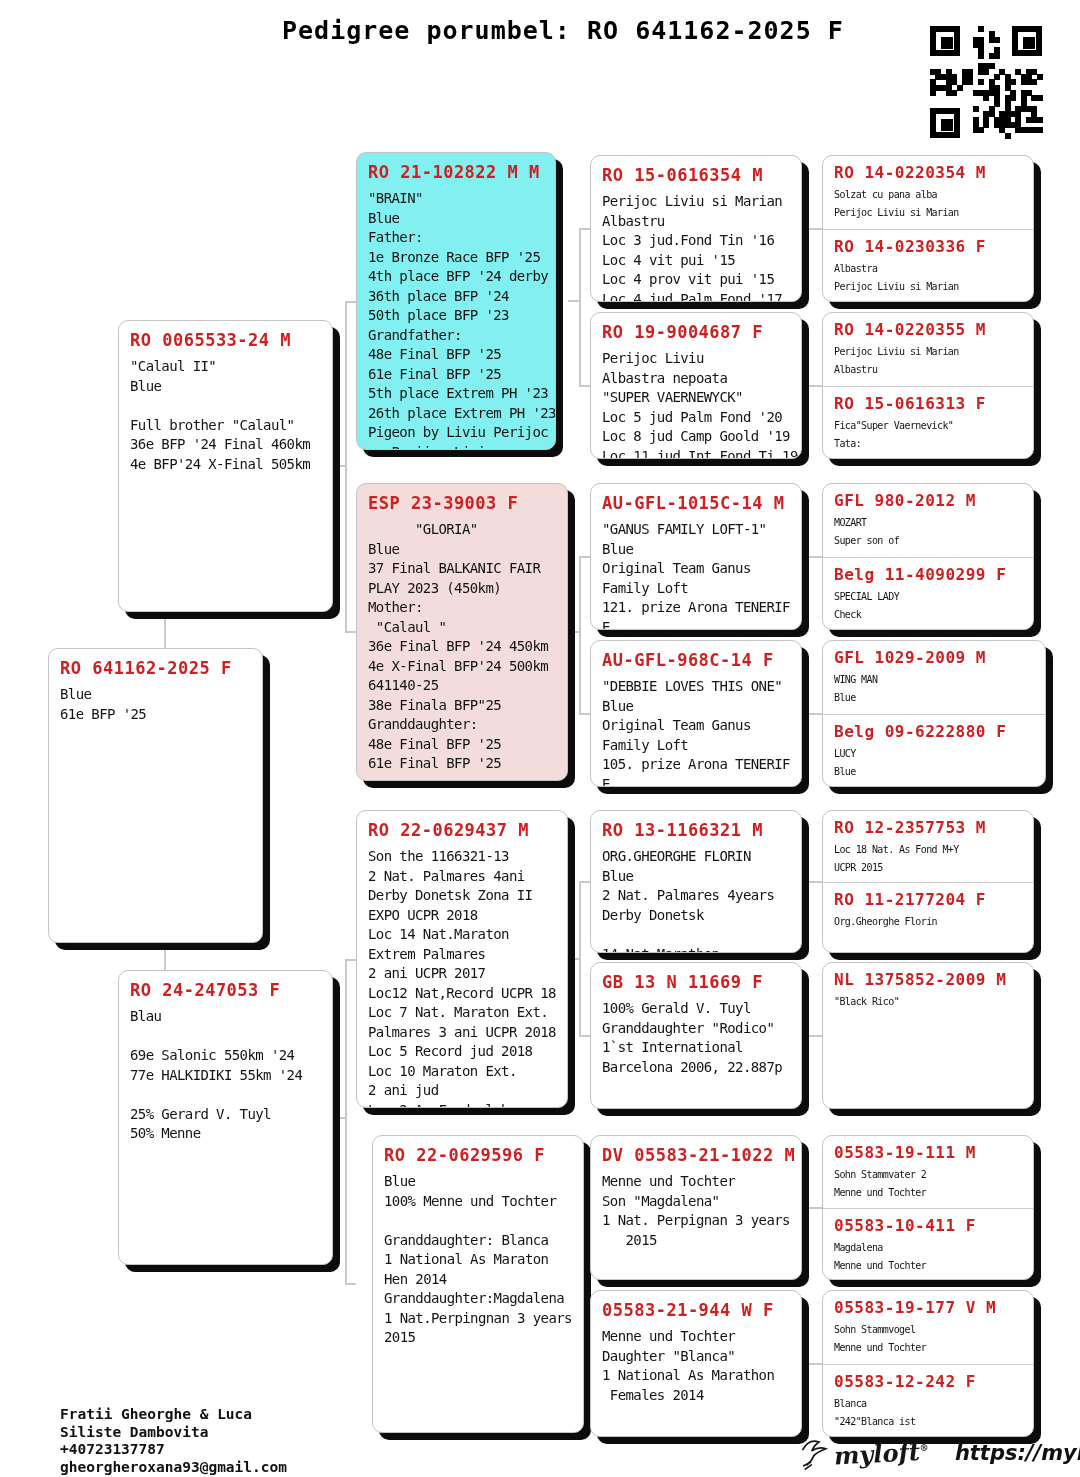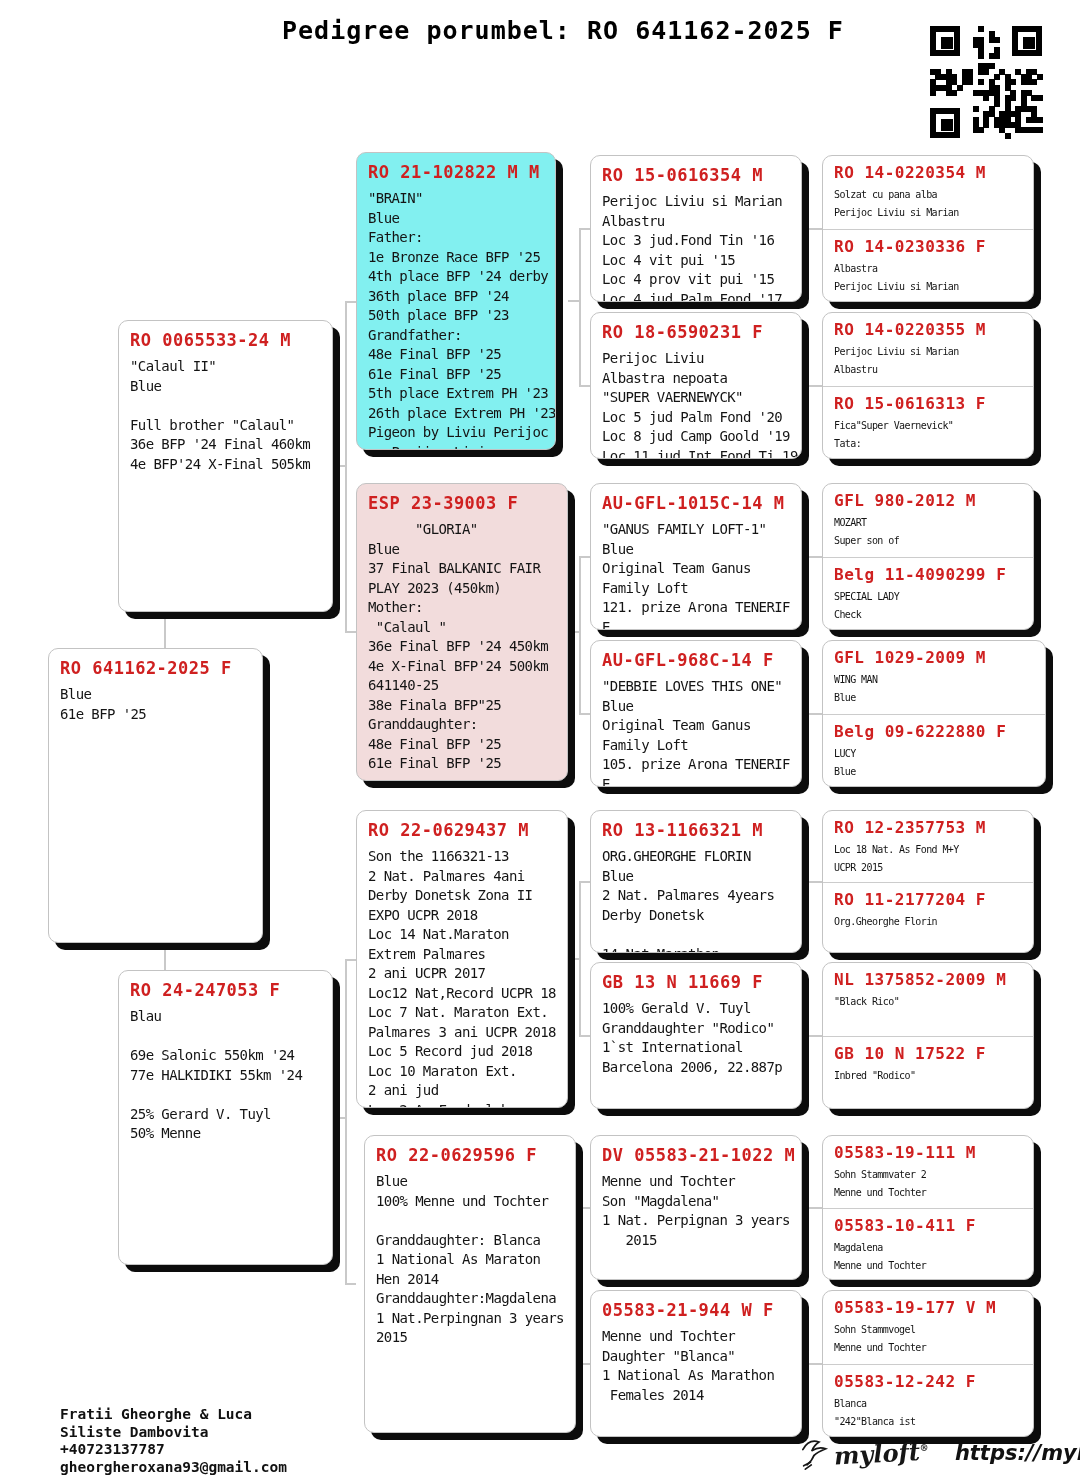--- a/index.html
+++ b/index.html
@@ -291,21 +291,21 @@
 Extrem Palmares
 2 ani UCPR 2017
 Loc12 Nat,Record UCPR 18
 Loc 7 Nat. Maraton Ext.
 Palmares 3 ani UCPR 2018
 Loc 5 Record jud 2018
 Loc 10 Maraton Ext.
 2 ani jud
 Loc 2 As Fond club</div>
 </div>
-<div class="box" style="left:364px;top:1135px;width:212px;height:298px">
+<div class="box" style="left:372px;top:1135px;width:212px;height:298px">
   <div class="ring">RO 22-0629596 F</div>
   <div class="body">Blue
 100% Menne und Tochter
 
 Granddaughter: Blanca
 1 National As Maraton
 Hen 2014
 Granddaughter:Magdalena
 1 Nat.Perpingnan 3 years
 2015</div>
@@ -314,21 +314,21 @@
 <div class="box" style="left:590px;top:155px;width:212px;height:147px">
   <div class="ring">RO 15-0616354 M</div>
   <div class="body">Perijoc Liviu si Marian
 Albastru
 Loc 3 jud.Fond Tin '16
 Loc 4 vit pui '15
 Loc 4 prov vit pui '15
 Loc 4 jud Palm Fond '17</div>
 </div>
 <div class="box" style="left:590px;top:312px;width:212px;height:147px">
-  <div class="ring">RO 18-6590231 F</div>
+  <div class="ring">RO 19-9004687 F</div>
   <div class="body">Perijoc Liviu
 Albastra nepoata
 "SUPER VAERNEWYCK"
 Loc 5 jud Palm Fond '20
 Loc 8 jud Camp Goold '19
 Loc 11 jud Int Fond Ti 19</div>
 </div>
 <div class="box" style="left:590px;top:483px;width:212px;height:147px">
   <div class="ring">AU-GFL-1015C-14 M</div>
   <div class="body">"GANUS FAMILY LOFT-1"
@@ -434,24 +434,20 @@
   </div>
   <div class="entry">
     <div class="ring">RO 11-2177204 F</div>
     <div class="body">Org.Gheorghe Florin</div>
   </div>
 </div>
 <div class="card" style="left:822px;top:962px;width:212px;height:147px">
   <div class="entry">
     <div class="ring">NL 1375852-2009 M</div>
     <div class="body">"Black Rico"</div>
-  </div>
-  <div class="entry">
-    <div class="ring">GB 10 N 17522 F</div>
-    <div class="body">Inbred "Rodico"</div>
   </div>
 </div>
 <div class="card" style="left:822px;top:1135px;width:212px;height:145px">
   <div class="entry">
     <div class="ring">05583-19-111 M</div>
     <div class="body">Sohn Stammvater 2
 Menne und Tochter</div>
   </div>
   <div class="entry">
     <div class="ring">05583-10-411 F</div>

